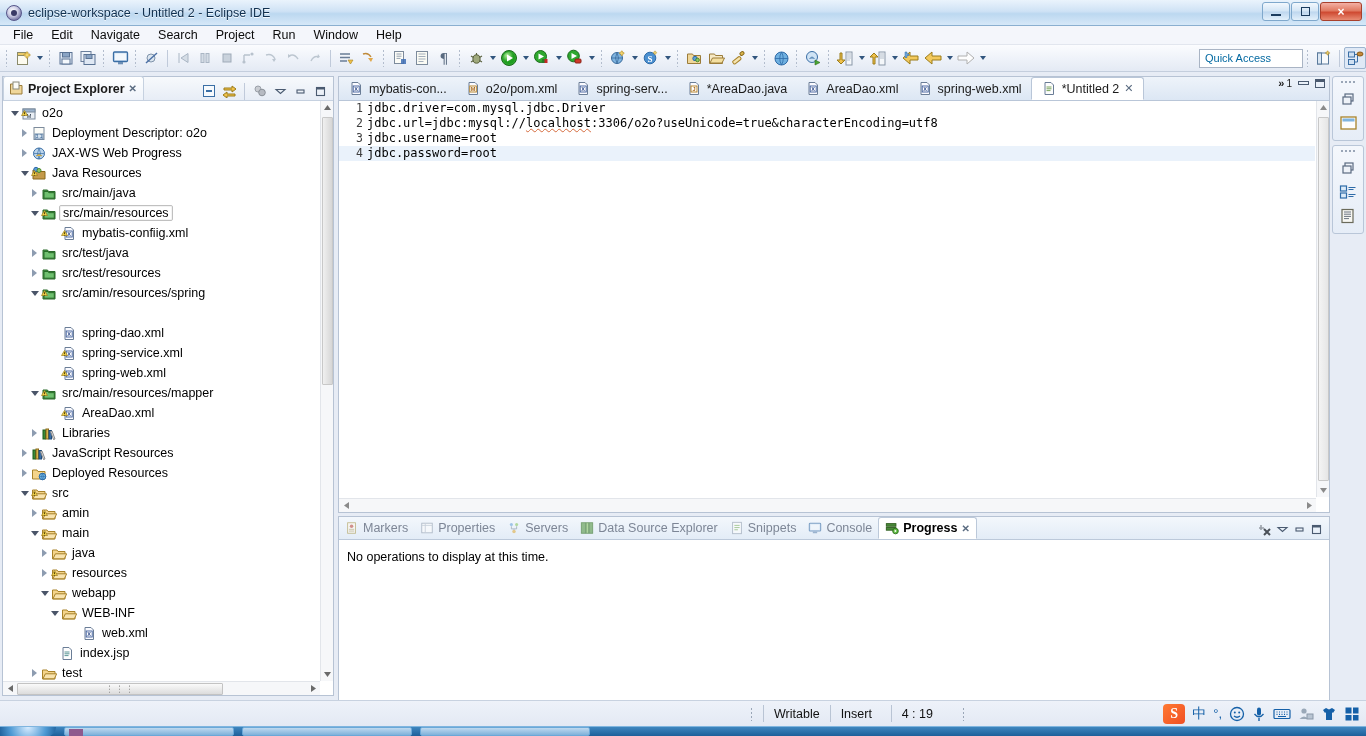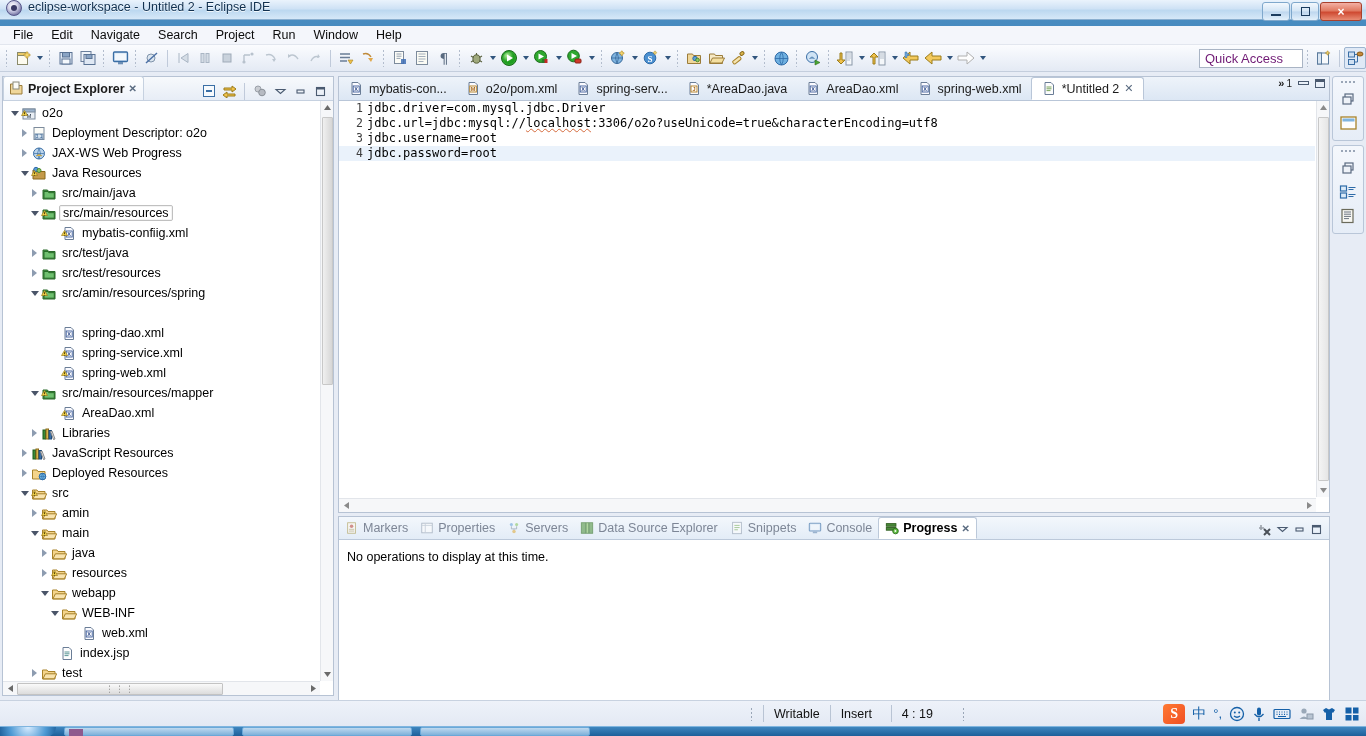--- a/index.html
+++ b/index.html
@@ -9,24 +9,24 @@
     font-size:12px;
     color:#000;
     background:#1a5a96;
   }
   .app{
     position:absolute; left:0; top:0; width:1366px; height:736px;
     background: linear-gradient(180deg,#4a8ec2 0%, #2f6fa8 40%, #1e5d96 100%);
   }
   
   .titlebar{
-    position:absolute; left:0; top:0; width:1366px; height:20px;
+    position:absolute; left:0; top:0; width:1366px; height:26px;
     background: linear-gradient(180deg,#eaf3fc 0%, #cfe2f5 45%, #bcd8f0 55%, #d6e8f8 100%);
     border-bottom:1px solid #8aafd0;
-    display:flex; align-items:flex-start;
+    display:flex; align-items:center;
   }
   .tb-icon{
     width:16px;height:16px;margin-left:6px;margin-right:6px;
     border-radius:50%;
     background:radial-gradient(circle at 40% 35%, #ffffff 0%, #cfcfe6 40%, #7a7aa8 75%, #4a4a78 100%);
     border:1px solid #56568a;
     position:relative;
   }
   .tb-icon::after{
     content:"";position:absolute;left:4px;top:4px;width:6px;height:6px;border-radius:50%;
@@ -71,21 +71,21 @@
      background-size:3px 4px;}
   .tbtn{ width:22px;height:22px;display:flex;align-items:center;justify-content:center;position:relative;}
   .tsep{ width:1px;height:17px;background:#c0cada;margin:0 4px;}
   .tarrow{ width:11px;height:22px;display:flex;align-items:center;justify-content:center;}
   .tarrow i{ border-left:3.5px solid transparent;border-right:3.5px solid transparent;border-top:4px solid #31557e;}
   .quick{
     margin-left:auto; display:flex;align-items:center;
   }
   .quickbox{
     width:104px;height:19px;background:#fff;border:1px solid #a9b4c4;
-    font-size:13px;color:#701a75;display:flex;align-items:center;padding-left:5px;
+    font-size:11px;color:#0369a1;display:flex;align-items:center;padding-left:5px;
   }
   .persp-btn{
     width:22px;height:22px;display:flex;align-items:center;justify-content:center;
   }
   .persp-btn.active{ background:#dfe9f6;border:1px solid #9db4cf;border-radius:2px;}
   
   .workbench{
     position:absolute;left:0;top:72px;width:1366px;height:628px;background:#e7ecf5;
   }
   

